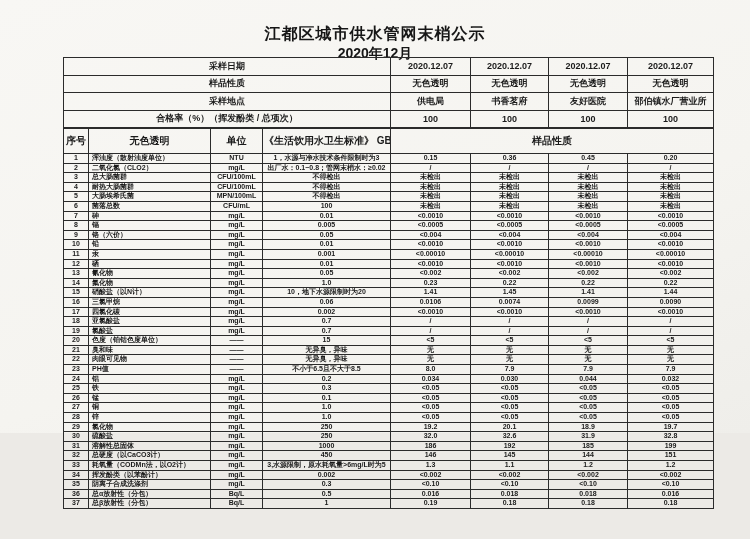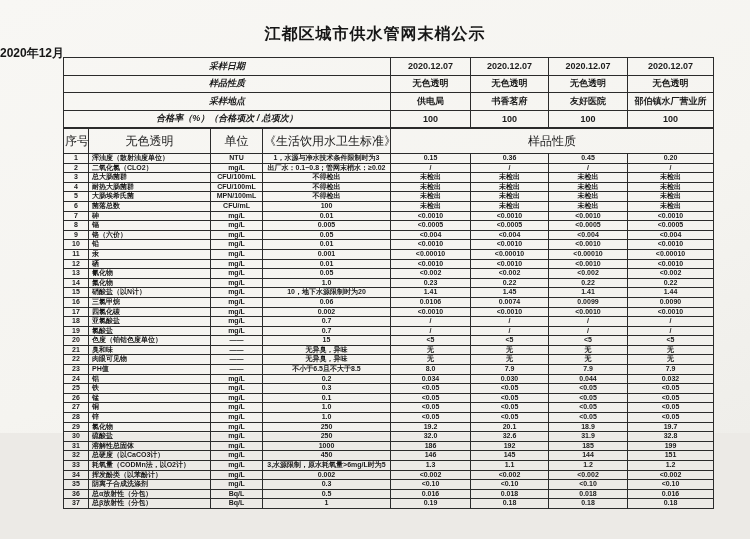--- a/index.html
+++ b/index.html
@@ -12,36 +12,36 @@
     position:relative;width:750px;height:433px;
     background:linear-gradient(160deg,#f8f7f4 0%,#f5f4f0 60%,#efeeea 100%);
     color:#161616;
   }
   .title{
     position:absolute;top:24px;left:0;width:100%;
     text-align:center;font-size:16px;font-weight:bold;letter-spacing:1px;
   }
   .subtitle{
     position:absolute;top:45px;left:0;width:100%;
-    text-align:left;font-size:12px;font-weight:bold;
+    text-align:center;font-size:14px;font-weight:bold;
   }
   table.report{
     position:absolute;top:57px;left:63px;
     border-collapse:collapse;table-layout:fixed;width:650px;
   }
   table.report td,table.report th{
     border:1px solid #2b2b2b;
     padding:0 1px;
     text-align:center;vertical-align:middle;
     font-weight:600;color:#1b1b1b;
     overflow:hidden;white-space:nowrap;
   }
   tr.info-row td{height:16.5px;font-size:9px;}
-  td.info-label{font-weight:bold;font-style:italic;}
-  tr.main-header th{height:24px;font-size:12px;font-weight:normal;border-top:2px solid #2b2b2b;margin-left:44px;}
+  td.info-label{font-weight:bold;}
+  tr.main-header th{height:24px;font-size:10px;font-weight:bold;border-top:2px solid #2b2b2b;margin-left:44px;}
   tr.data-row td{height:8.6px;font-size:7px;line-height:8.6px;}
   tr.data-row td.item-name{text-align:left;padding-left:3px;}
   table.report{border:1.5px solid #222;}
 </style>
 </head>
 <body>
 
 <div class="page">
   <div class="title">江都区城市供水管网末梢公示</div>
   <div class="subtitle">2020年12月</div>
@@ -73,21 +73,21 @@
           <td>无色透明</td>
         </tr>
         <tr class="info-row">
           <td class="info-label" colspan="4">采样地点</td>
           <td>供电局</td>
           <td>书香茗府</td>
           <td>友好医院</td>
           <td>邵伯镇水厂营业所</td>
         </tr>
         <tr class="info-row">
-          <td class="info-label" colspan="4">合格率（%）（合格项次 / 总项次）</td>
+          <td class="info-label" colspan="4">合格率（%）（挥发酚类 / 总项次）</td>
           <td>100</td>
           <td>100</td>
           <td>100</td>
           <td>100</td>
         </tr>
       </tbody>
     <tbody>
       <tr class="main-header">
         <th>序号</th>
         <th>无色透明</th>

